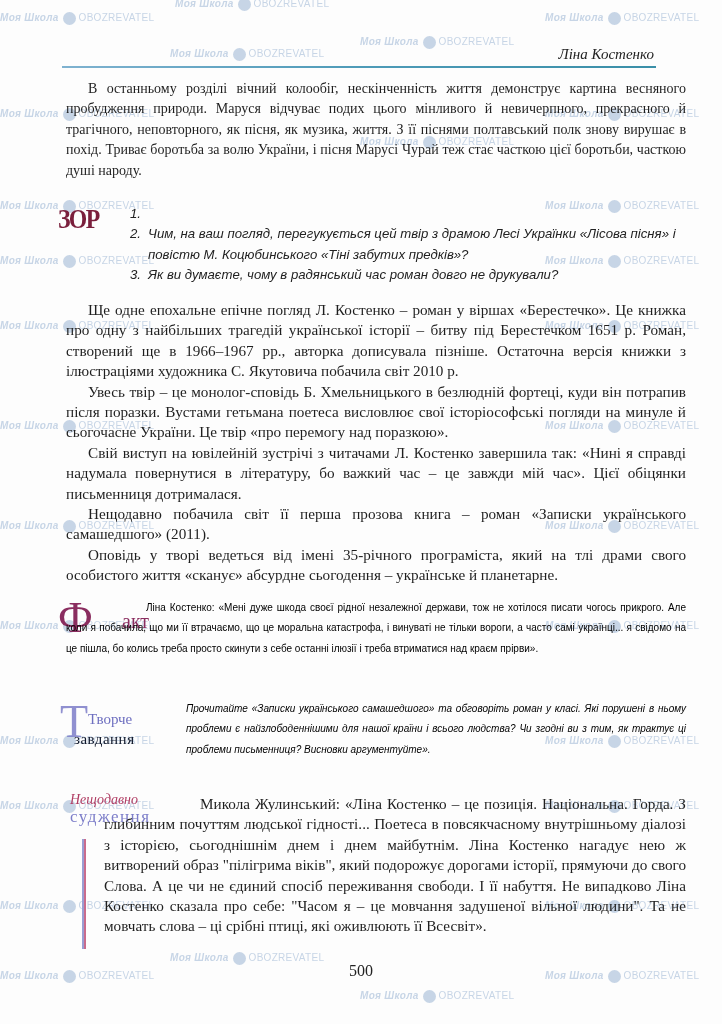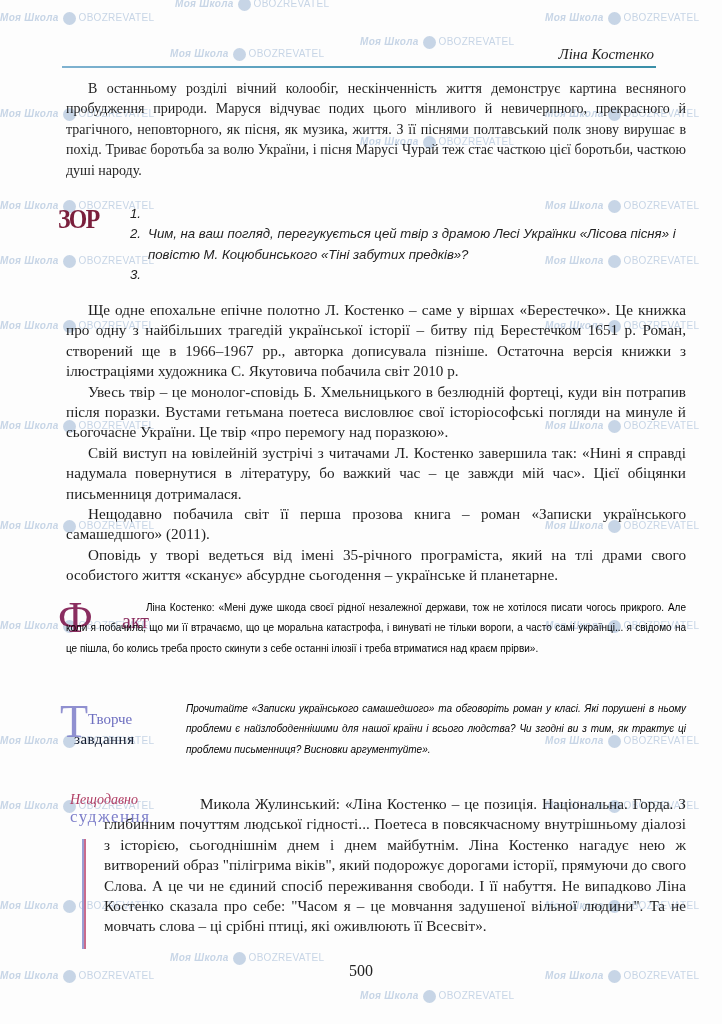--- a/index.html
+++ b/index.html
@@ -84,25 +84,26 @@
   <div class="questions">
     <div class="q">
       <span class="num">1.</span>
     </div>
     <div class="q">
       <span class="num">2.</span>
       <span>Чим, на ваш погляд, перегукується цей твір з драмою Лесі Українки «Лісова пісня» і повістю М. Коцюбинського «Тіні забутих предків»?</span>
     </div>
     <div class="q">
       <span class="num">3.</span>
+      <span>Як ви думаєте, чому в радянський час роман довго не друкували?</span>
     </div>
   </div>
 
   <div class="block" style="top:296px;">
-    <p><span>Ще одне епохальне епічне полотно Л. Костенко – саме у віршах </span><b>«Берестечко»</b><span>. Це книжка про одну з найбільших трагедій української історії – битву під Берестечком 1651 р. Роман, створений ще в 1966–1967 рр., авторка дописувала пізніше. Остаточна версія книжки з ілюстраціями художника С. Якутовича побачила світ 2010 р.</span></p>
+    <p><span>Ще одне епохальне епічне погляд Л. Костенко – роман у віршах </span><b>«Берестечко»</b><span>. Це книжка про одну з найбільших трагедій української історії – битву під Берестечком 1651 р. Роман, створений ще в 1966–1967 рр., авторка дописувала пізніше. Остаточна версія книжки з ілюстраціями художника С. Якутовича побачила світ 2010 р.</span></p>
     <p><span>Увесь твір – це монолог-сповідь Б. Хмельницького в безлюдній фортеці, куди він потрапив після поразки. Вустами гетьмана поетеса висловлює свої історіософські погляди на минуле й сьогочасне України. Це твір «про перемогу над поразкою».</span></p>
     <p><span>Свій виступ на ювілейній зустрічі з читачами Л. Костенко завершила так: «Нині я справді надумала повернутися в літературу, бо важкий час – це завжди мій час». Цієї обіцянки письменниця дотрималася.</span></p>
     <p><span>Нещодавно побачила світ її перша прозова книга – роман </span><b>«Записки українського самашедшого»</b><span> (2011).</span></p>
     <p><span>Оповідь у творі ведеться від імені 35-річного програміста, який на тлі драми свого особистого життя «сканує» абсурдне сьогодення – українське й планетарне.</span></p>
   </div>
 
   <div class="fact-logo">
     <span class="big">Ф</span>
       <span class="small">акт</span>
   </div>

